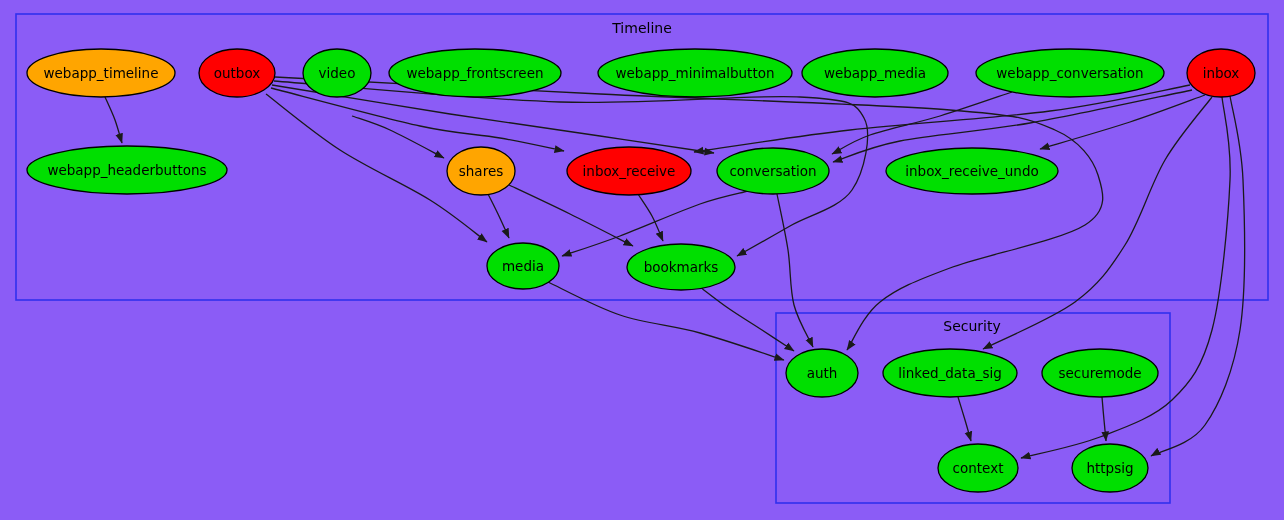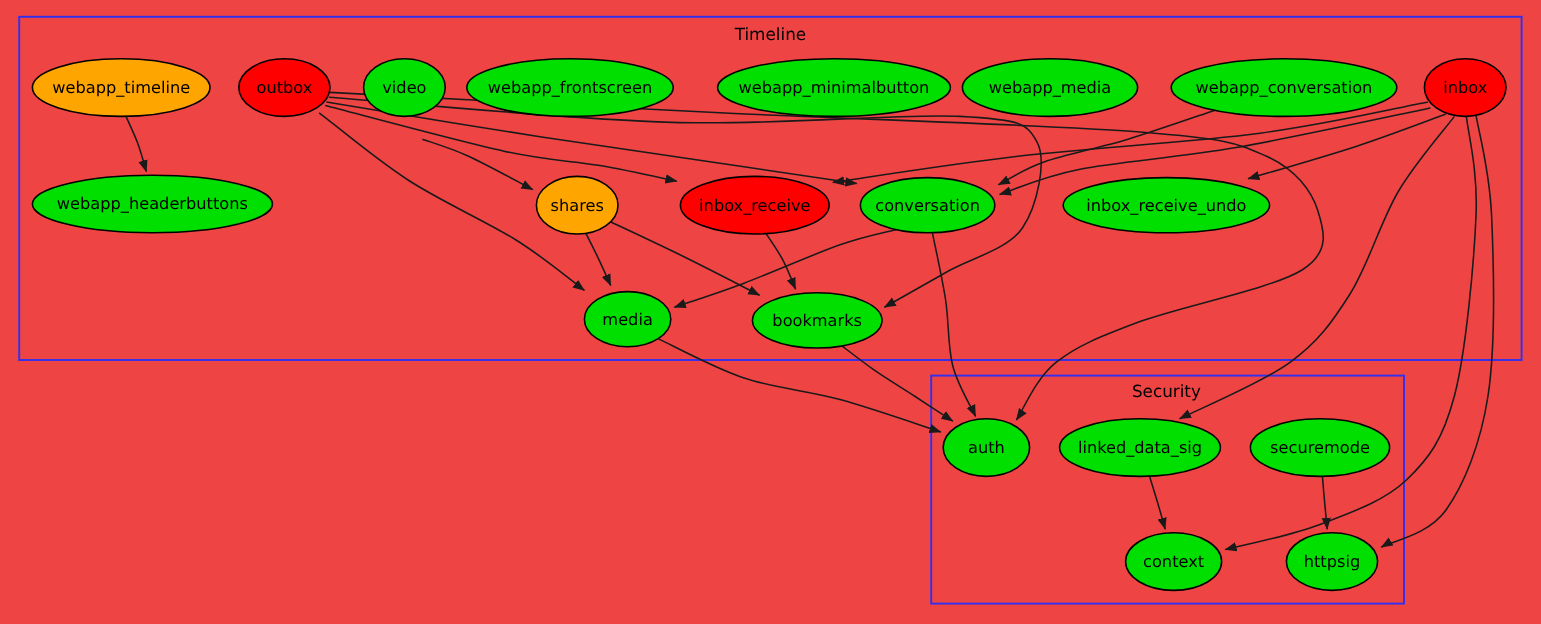--- a/index.html
+++ b/index.html
@@ -1,16 +1,16 @@
 <!DOCTYPE html>
 <html><head>
 <meta charset="utf-8">
 <style>
   html,body{margin:0;padding:0;background:#ffffff;}
-  #stage{position:relative;width:1284px;height:520px;background:#ef4444;overflow:hidden;
+  #stage{position:relative;width:1284px;height:520px;background:#8b5cf6;overflow:hidden;
          font-family:"DejaVu Sans","Liberation Sans",sans-serif;}
   #graph{position:absolute;left:0;top:0;}
   text{font-family:"DejaVu Sans","Liberation Sans",sans-serif;}
 </style>
 </head>
 <body>
 
 <div id="stage">
   <svg id="graph" width="1284" height="520" viewBox="0 0 1284 520" xmlns="http://www.w3.org/2000/svg">
       <defs>

